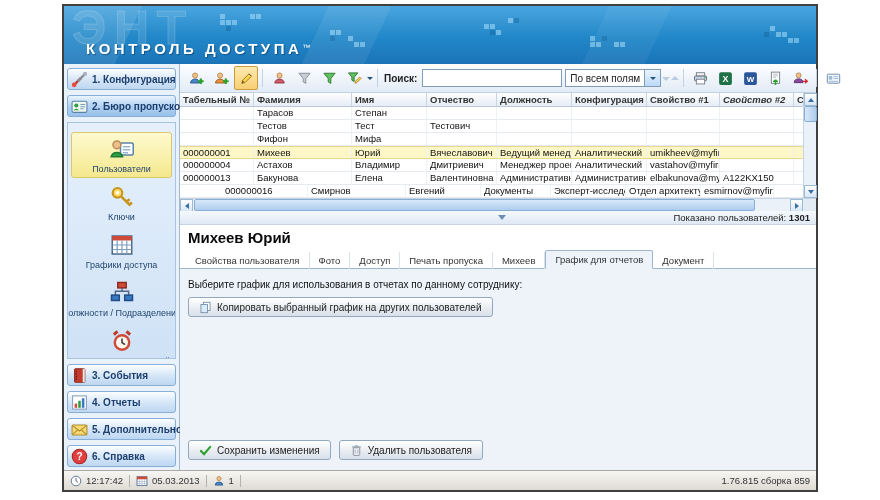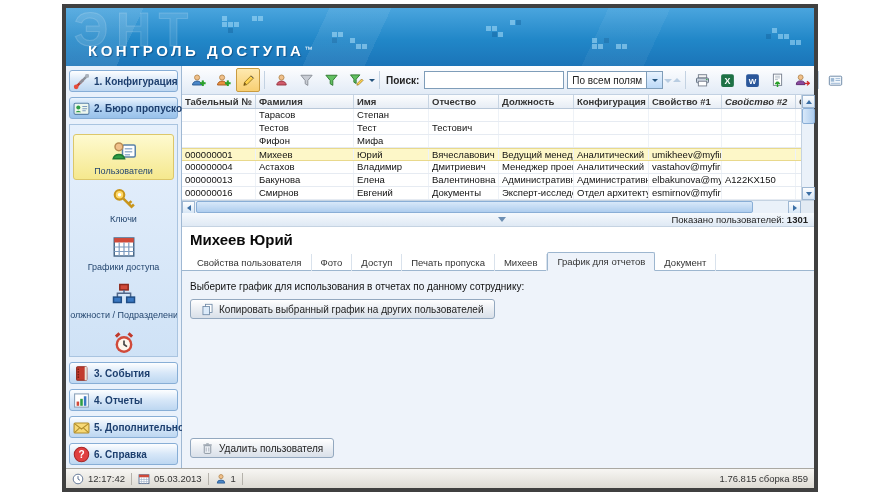--- a/index.html
+++ b/index.html
@@ -1,17 +1,17 @@
 <!DOCTYPE html>
 <html><head>
 <meta charset="utf-8">
 <style>
   html,body{margin:0;padding:0;}
   body{width:880px;height:500px;background:#fff;font-family:"Liberation Sans",sans-serif;font-size:10px;color:#222;overflow:hidden;position:relative;}
-  .app{position:absolute;left:62px;top:4px;width:756px;height:488px;border:4px solid #404040;box-sizing:border-box;display:flex;flex-direction:column;background:#fff;}
+  .app{position:absolute;left:62px;top:4px;width:756px;height:488px;border:2px solid #404040;box-sizing:border-box;display:flex;flex-direction:column;background:#fff;}
 
   
   .hdr{height:58px;background:linear-gradient(#4aa5de,#2187c8 55%,#1b74b8);position:relative;overflow:hidden;flex:none;}
   .hdr::after{content:'';position:absolute;inset:0;background:linear-gradient(115deg,rgba(255,255,255,.10) 0 10%,transparent 10% 34%,rgba(255,255,255,.07) 34% 42%,transparent 42% 70%,rgba(255,255,255,.05) 70% 78%,transparent 78%);}
   .wm{position:absolute;left:8px;top:-6px;font-size:48px;font-weight:bold;letter-spacing:8px;color:rgba(255,255,255,.10);-webkit-text-stroke:1px rgba(255,255,255,.16);}
   .ttl-row{position:absolute;left:22px;bottom:7px;z-index:2;}
   .ttl{font-size:15px;font-weight:bold;color:#fff;letter-spacing:3.5px;text-shadow:1px 1px 1px rgba(0,40,80,.45);}
   .tm{font-size:8px;color:#fff;vertical-align:super;}
   .pix{position:absolute;width:5px;height:5px;--c:rgba(170,222,250,.55);--d:rgba(16,90,148,.38);}
   .px1{left:150px;top:8px;box-shadow:0 0 var(--c),6px 0 var(--c),6px 6px var(--c),12px 6px var(--c),18px 6px var(--c),12px 12px var(--d),36px 0 var(--c),42px 0 var(--c);}
@@ -406,21 +406,21 @@
               <div class="g-cell" style="width: 98px;">Бакунова</div>
               <div class="g-cell" style="width: 75px;">Елена</div>
               <div class="g-cell" style="width: 70px;">Валентиновна</div>
               <div class="g-cell" style="width: 75px;">Административный</div>
               <div class="g-cell" style="width: 75px;">Административный</div>
               <div class="g-cell" style="width: 73px;">elbakunova@myfirm.</div>
               <div class="g-cell" style="width: 74px;">A122KX150</div>
               <div class="g-cell" style="width: 14px;"></div>
             </div>
             <div class="g-row">
-              <div class="g-cell" style="width: 74px;">000000016</div>
+              <div class="g-cell" style="width: 86px; margin-left: 42px;">000000016</div>
               <div class="g-cell" style="width: 98px;">Смирнов</div>
               <div class="g-cell" style="width: 75px;">Евгений</div>
               <div class="g-cell" style="width: 70px;">Документы</div>
               <div class="g-cell" style="width: 75px;">Эксперт-исследова</div>
               <div class="g-cell" style="width: 75px;">Отдел архитектуры</div>
               <div class="g-cell" style="width: 73px;">esmirnov@myfirm.or</div>
               <div class="g-cell" style="width: 74px;"></div>
               <div class="g-cell" style="width: 14px;"></div>
             </div>
           </div>
@@ -471,20 +471,28 @@
           <button class="btn">
             <span style="display:inline-flex;">
                 <svg viewBox="0 0 16 16">
                   <rect x="5.6" y="1.6" width="8" height="10" fill="#fff" stroke="#6b86a4"></rect>
                   <rect x="2.4" y="4.4" width="8" height="10" fill="#dcebfa" stroke="#6b86a4"></rect>
                 </svg>
               </span>
             <span>Копировать выбранный график на других пользователей</span>
           </button>
           <div class="bottom-btns">
+            <button class="btn">
+              <span style="display:inline-flex;">
+                  <svg viewBox="0 0 16 16">
+                    <path d="M2.4 8.6l3.8 3.8L13.8 3.6" fill="none" stroke="#2aa12a" stroke-width="2.6" stroke-linecap="round"></path>
+                  </svg>
+                </span>
+              <span>Сохранить изменения</span>
+            </button>
             <button class="btn">
               <span style="display:inline-flex;">
                   <svg viewBox="0 0 16 16">
                     <rect x="4" y="4.6" width="8" height="9.4" rx="1" fill="#eef2f7" stroke="#76828f"></rect>
                     <rect x="2.8" y="2.8" width="10.4" height="1.8" fill="#9aa4ae"></rect>
                     <rect x="6.4" y="1.6" width="3.2" height="1.4" fill="#9aa4ae"></rect>
                     <path d="M6.4 6.8v5M9.6 6.8v5" stroke="#9aa4ae"></path>
                   </svg>
                 </span>
               <span>Удалить пользователя</span>

